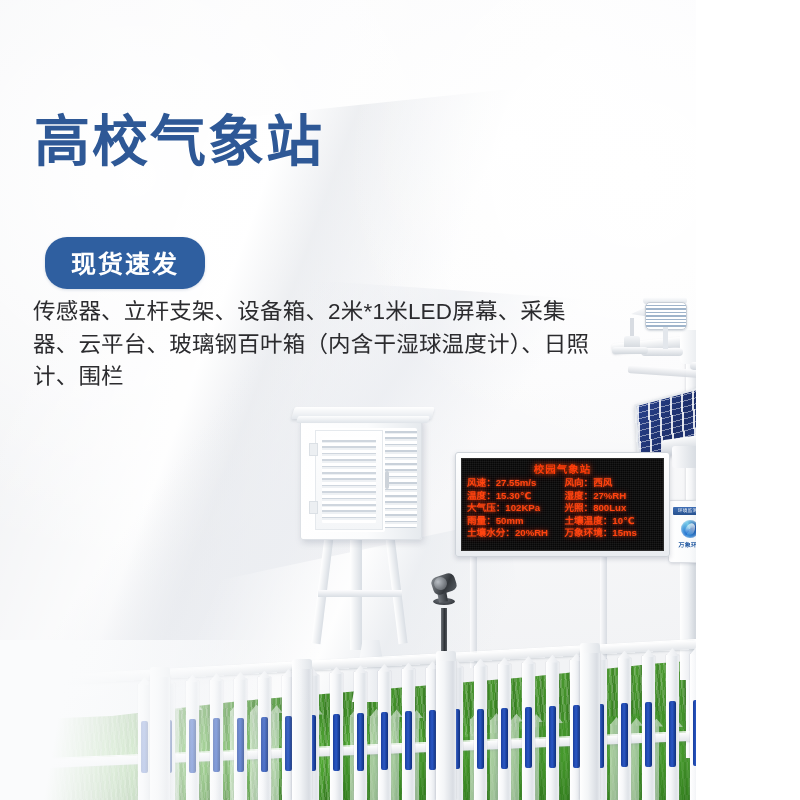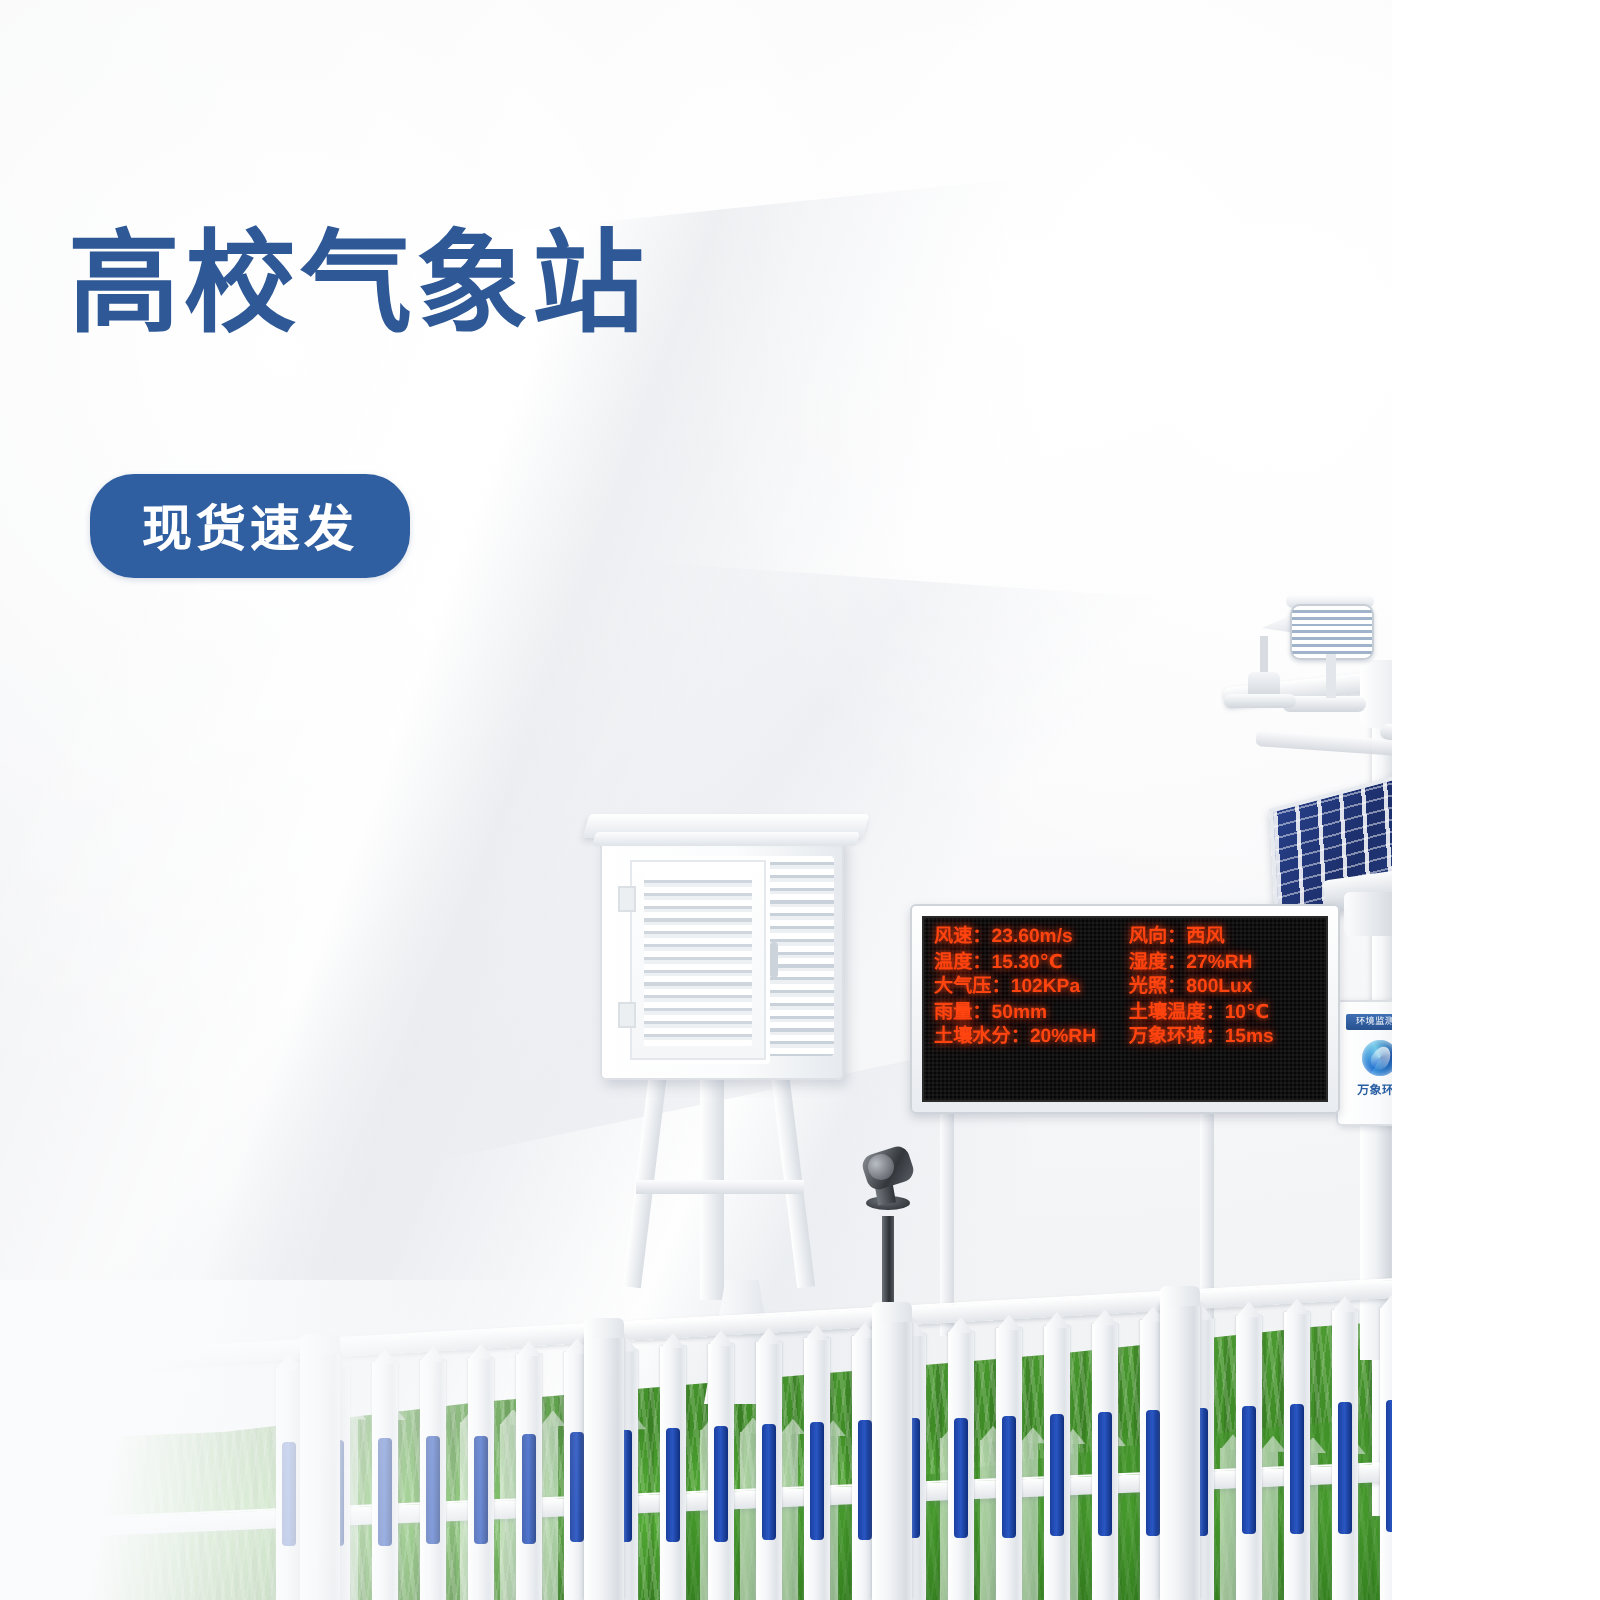--- a/index.html
+++ b/index.html
@@ -322,20 +322,21 @@
   <div class="ribbon rb1"></div>
   <div class="ribbon rb2"></div>
   <div class="ribbon rb3"></div>
   <div class="ribbon rb4"></div>
   <div class="ribbon rb5"></div>
 
   <div class="headline">
     <div class="h-cn">高校气象站</div>
   </div>
   <div class="badge">现货速发</div>
+  <div class="desc">传感器、立杆支架、设备箱、2米*1米LED屏幕、采集器、云平台、玻璃钢百叶箱（内含干湿球温度计）、日照计、围栏</div>
 
   <div class="grass"></div>
   <div class="grass2"></div>
 
   <div class="legs">
     <div class="leg l1"></div>
     <div class="leg l2"></div>
     <div class="leg l3"></div>
     <div class="leg-brace"></div>
   </div>
@@ -391,23 +392,24 @@
     <div class="cab-title">环境监测站</div>
     <div class="cab-logo"></div>
     <div class="cab-brand">万象环境</div>
     <div class="cab-latch"></div>
   </div>
 
   <div class="led-mast"></div>
   <div class="led-mast2"></div>
   <div class="led-wrap">
     <div class="led">
+      <div class="led-title">校园气象站</div>
       <div class="led-rows">
         <div class="led-row">
-          <div class="led-cell c-left">风速：23.60m/s</div>
+          <div class="led-cell c-left">风速：27.55m/s</div>
           <div class="led-cell c-right">风向：西风</div>
         </div>
         <div class="led-row">
           <div class="led-cell c-left">温度：15.30℃</div>
           <div class="led-cell c-right">湿度：27%RH</div>
         </div>
         <div class="led-row">
           <div class="led-cell c-left">大气压：102KPa</div>
           <div class="led-cell c-right">光照：800Lux</div>
         </div>

